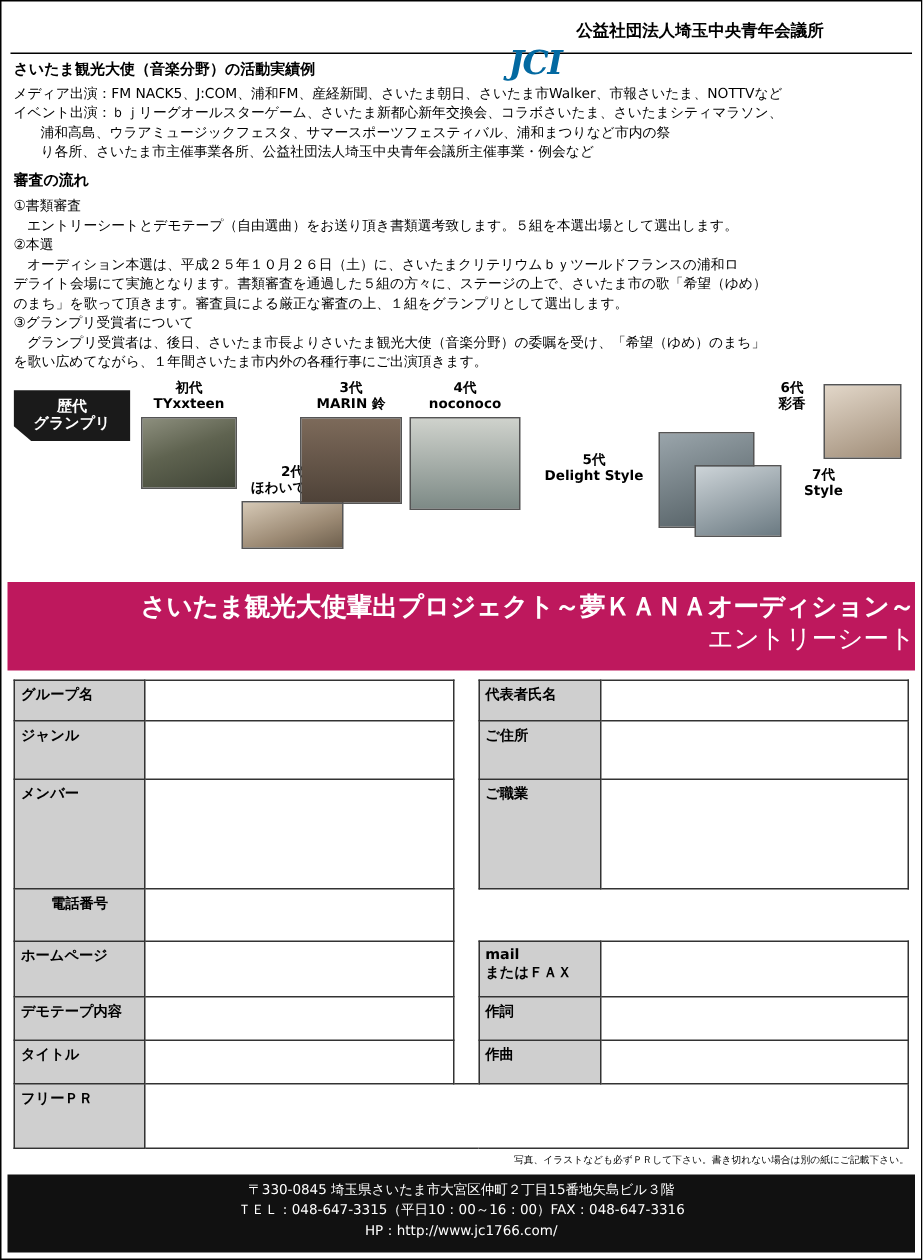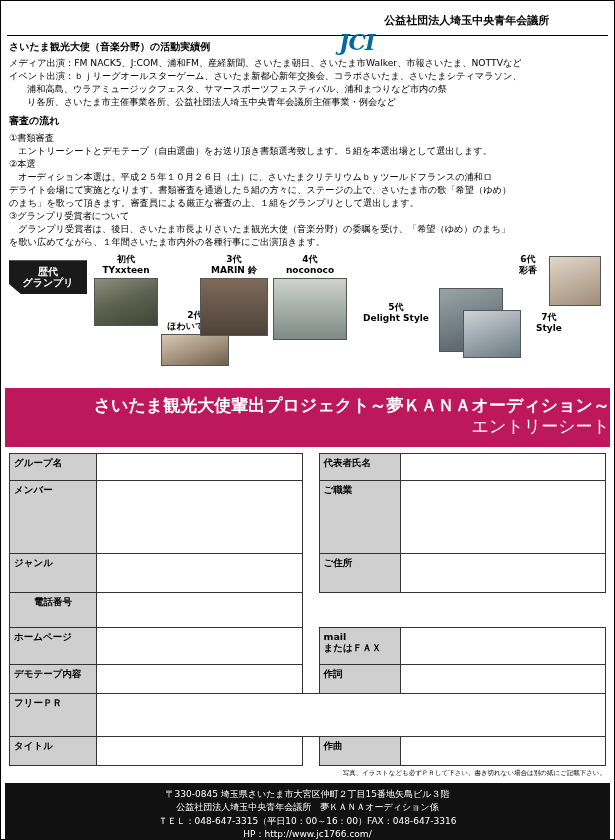--- a/index.html
+++ b/index.html
@@ -281,69 +281,68 @@
     <table class="form-table">
       <tbody>
           <tr>
         <td class="lbl">グループ名</td>
         <td class="val" style="height:20px;"></td>
         <td class="spacer-col"></td>
         <td class="lbl2">代表者氏名</td>
         <td class="val"></td>
       </tr>
       <tr>
-        <td class="lbl" style="height:66px;">メンバー</td>
-        <td class="val"></td>
-        <td class="spacer-col"></td>
-        <td class="lbl2" style="height:28px;">ご職業</td>
-        <td class="val"></td>
-      </tr>
-      <tr>
         <td class="lbl">ジャンル</td>
         <td class="val" style="height:20px;"></td>
         <td class="spacer-col"></td>
         <td class="lbl2">ご住所</td>
         <td class="val" style="height:32px;"></td>
       </tr>
       <tr>
+        <td class="lbl" style="height:66px;">メンバー</td>
+        <td class="val"></td>
+        <td class="spacer-col"></td>
+        <td class="lbl2" style="height:28px;">ご職業</td>
+        <td class="val"></td>
+      </tr>
+      <tr>
         <td class="lbl2" style="height:28px;text-align:center;">電話番号</td>
         <td class="val"></td>
       </tr>
       <tr>
         <td class="lbl" style="height:30px;">ホームページ</td>
         <td class="val"></td>
         <td class="spacer-col"></td>
         <td class="lbl2" style="white-space:pre-line;">mail
 またはＦＡＸ</td>
         <td class="val"></td>
       </tr>
       <tr>
         <td class="lbl" style="height:22px;">デモテープ内容</td>
         <td class="val"></td>
         <td class="spacer-col"></td>
         <td class="lbl2">作詞</td>
         <td class="val"></td>
       </tr>
       <tr>
+        <td class="lbl" style="height:22px;">タイトル</td>
+        <td class="val"></td>
+        <td class="spacer-col"></td>
+        <td class="lbl2">作曲</td>
+        <td class="val"></td>
+      </tr>
+      <tr>
         <td class="lbl" style="height:36px;">フリーＰＲ</td>
         <td class="val" colspan="4" style="border-left:1px solid #333;"></td>
       </tr>
-      <tr>
-        <td class="lbl" style="height:22px;">タイトル</td>
-        <td class="val"></td>
-        <td class="spacer-col"></td>
-        <td class="lbl2">作曲</td>
-        <td class="val"></td>
-      </tr>
     </tbody>
       </table>
   </div>
 
   <div class="note">写真、イラストなども必ずＰＲして下さい。書き切れない場合は別の紙にご記載下さい。</div>
 
   <div class="footer">
     <div class="f-line">〒330-0845 埼玉県さいたま市大宮区仲町２丁目15番地矢島ビル３階</div>
-    <div class="f-line">公益社団法人埼玉中央青年会議所　夢ＫＡＮＡオーディション係</div>
     <div class="f-line">ＴＥＬ：048-647-3315（平日10：00～16：00）FAX：048-647-3316</div>
     <div class="f-line">HP：http://www.jc1766.com/</div>
   </div>
 
 </div>
 
 </body></html>

